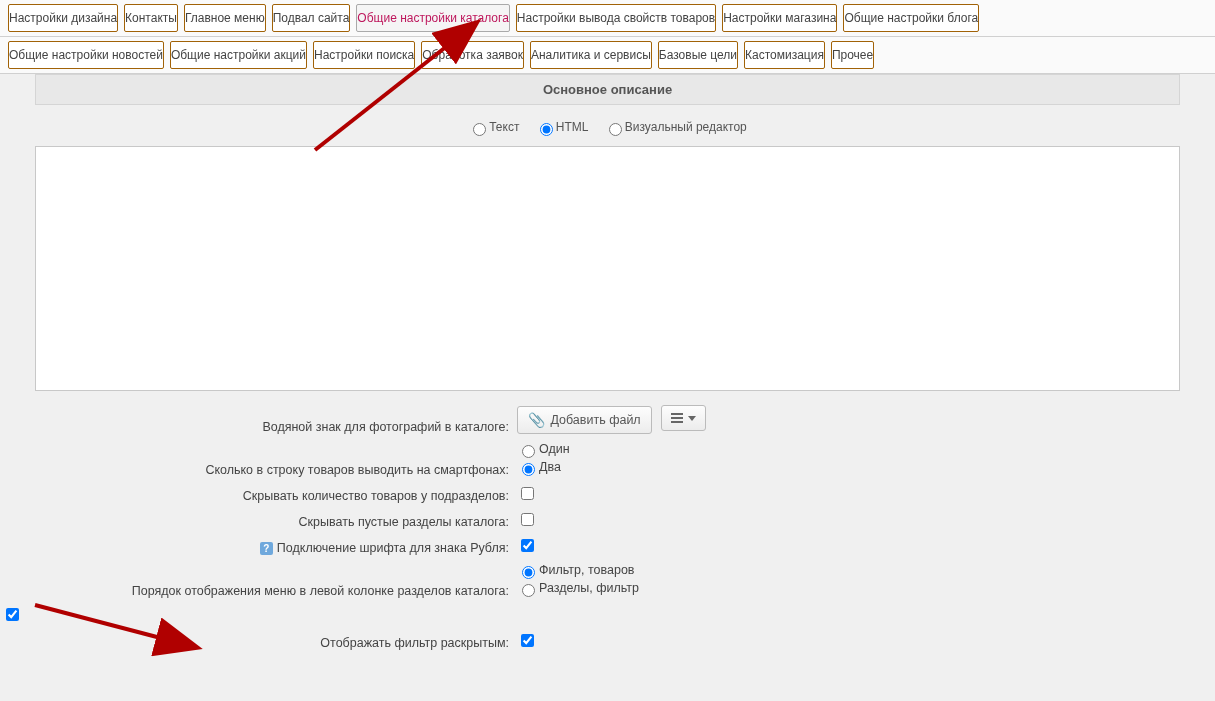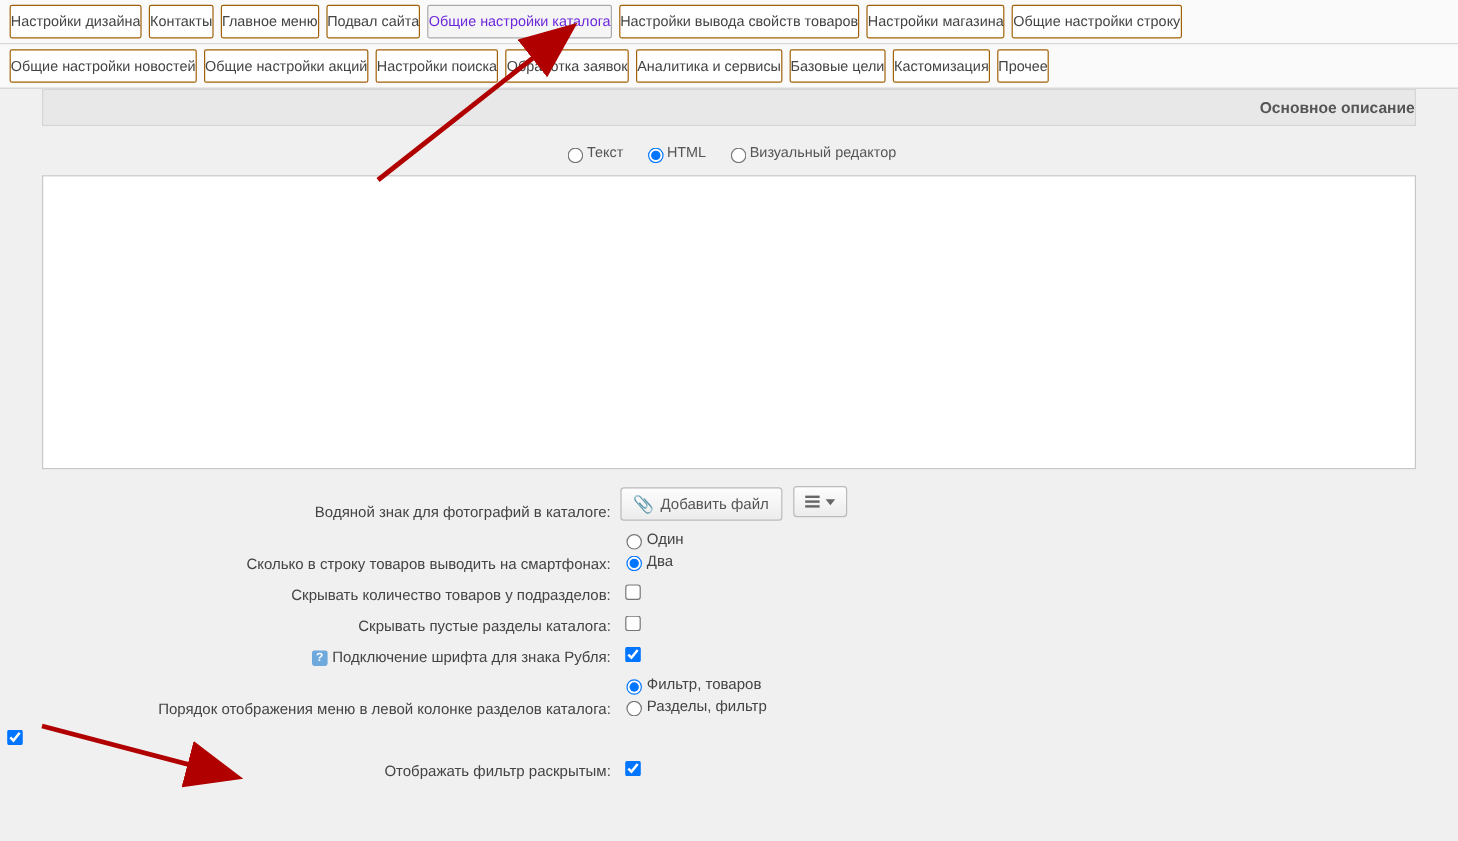--- a/index.html
+++ b/index.html
@@ -24,28 +24,28 @@
     padding: 6px 0;
     margin: 2px 3px;
     font-size: 12px;
     color: #444;
     cursor: pointer;
     white-space: nowrap;
     border-radius: 2px;
   }
   .tab.active {
     background: #f5f5f5;
-    color: #6d28d9;
+    color: #be185d;
     border-color: #aaa;
   }
   .content {
     padding: 0 0 20px 0;
   }
   .section-title {
-    text-align: right;
+    text-align: center;
     background: #e8e8e8;
     border: 1px solid #d5d5d5;
     padding: 7px 0;
     margin: 0 35px 10px 35px;
     font-size: 13px;
     color: #555;
     font-weight: bold;
   }
   .radio-row {
     text-align: center;
@@ -147,21 +147,21 @@
 <div class="page-wrap">
 
   <div class="tab-row" id="tabs1">
       <div class="tab">Настройки дизайна</div>
       <div class="tab">Контакты</div>
       <div class="tab">Главное меню</div>
       <div class="tab">Подвал сайта</div>
       <div class="tab active">Общие настройки каталога</div>
       <div class="tab">Настройки вывода свойств товаров</div>
       <div class="tab">Настройки магазина</div>
-      <div class="tab">Общие настройки строку</div>
+      <div class="tab">Общие настройки блога</div>
     </div>
   <div class="tab-row" id="tabs2">
       <div class="tab">Общие настройки новостей</div>
       <div class="tab">Общие настройки акций</div>
       <div class="tab">Настройки поиска</div>
       <div class="tab">Обработка заявок</div>
       <div class="tab">Аналитика и сервисы</div>
       <div class="tab">Базовые цели</div>
       <div class="tab">Кастомизация</div>
       <div class="tab">Прочее</div>

